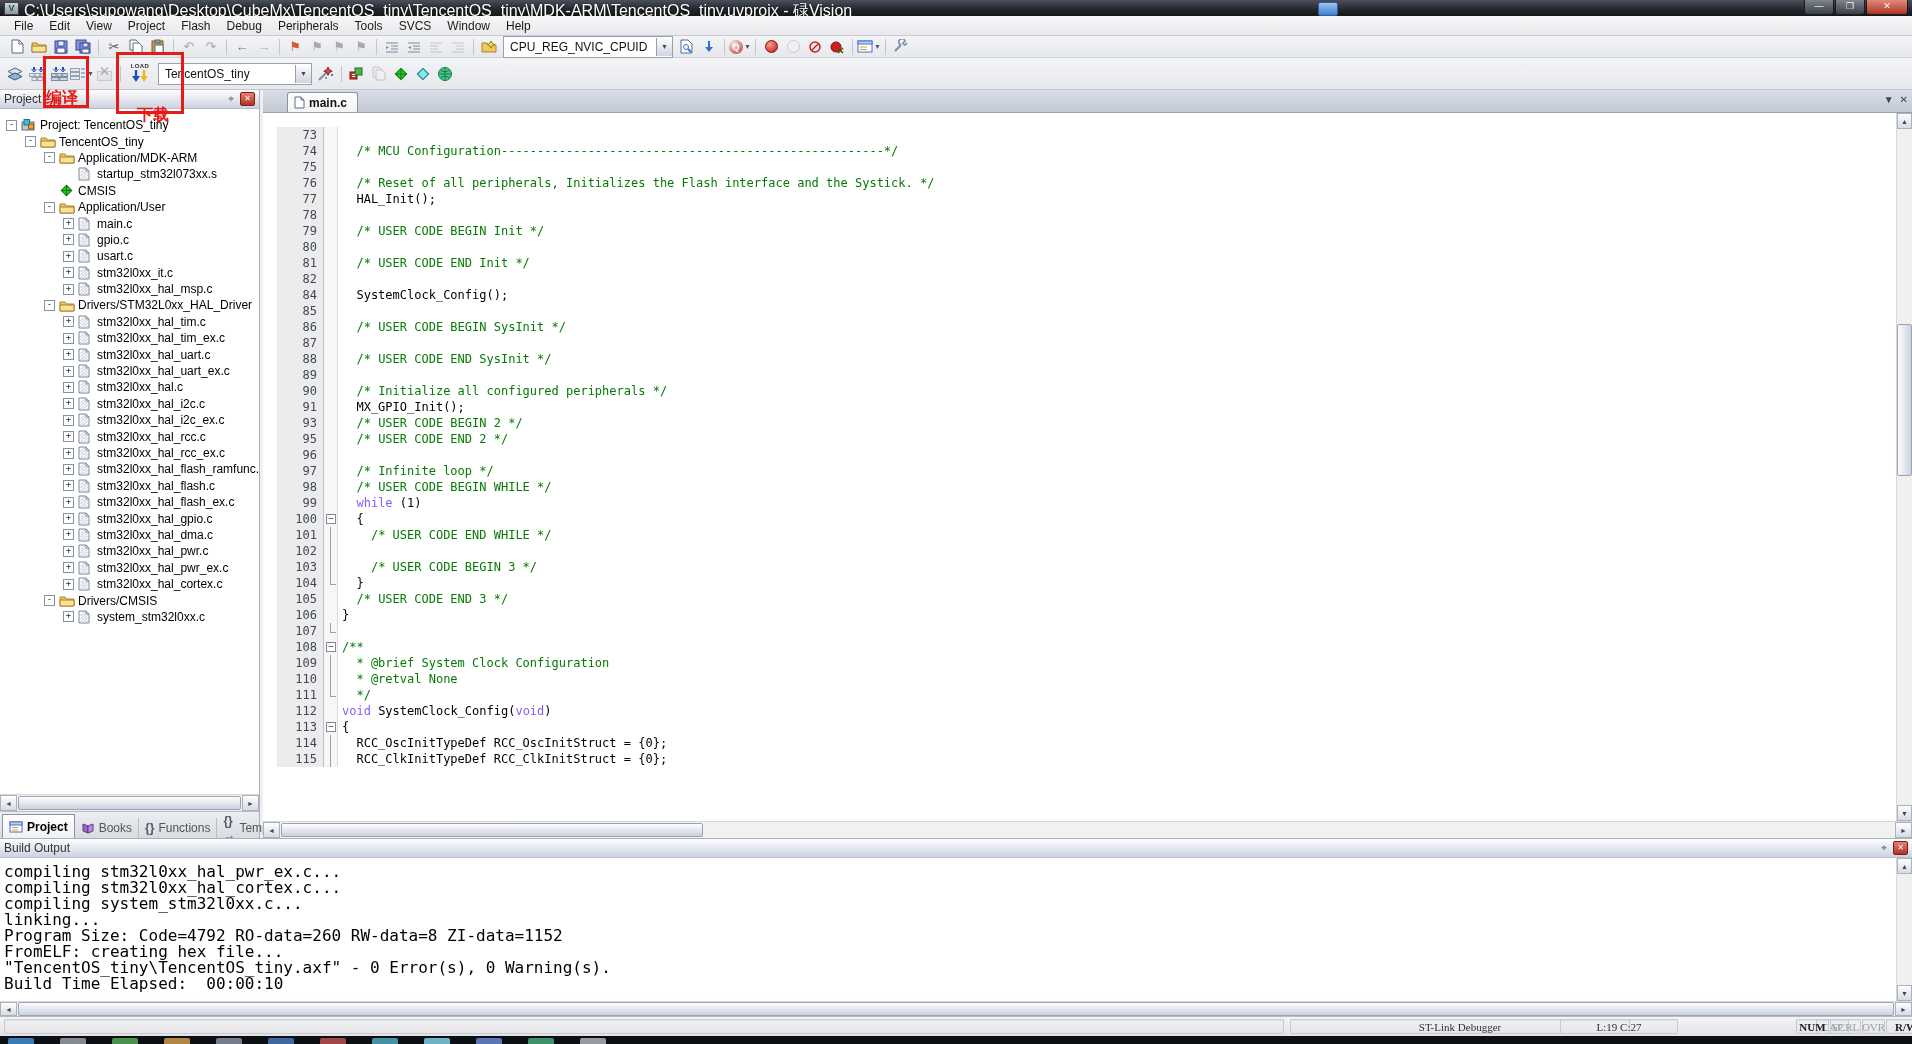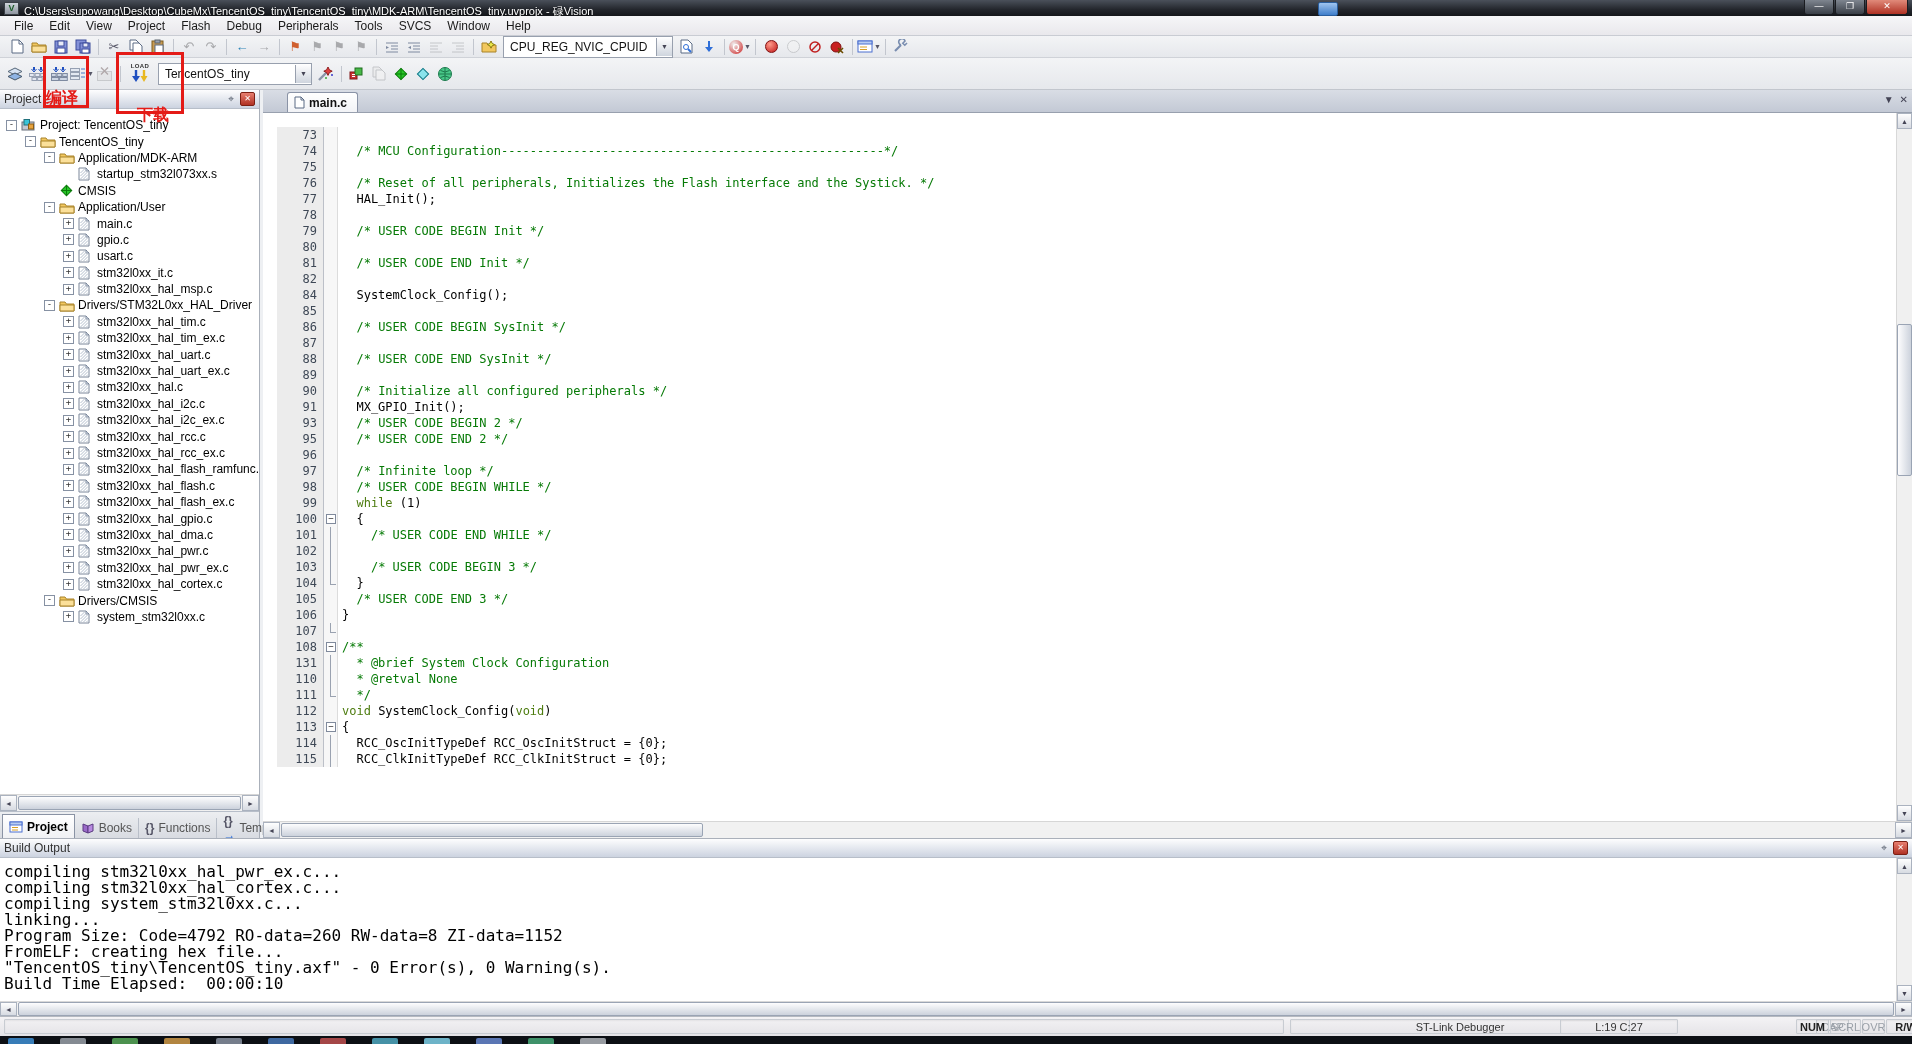--- a/index.html
+++ b/index.html
@@ -5,21 +5,21 @@
   html,body{margin:0;padding:0;background:#888;}
   #app{position:relative;width:1912px;height:1044px;background:#eef0f3;overflow:hidden;
        font-family:"Liberation Sans",sans-serif;font-size:12px;color:#111;}
 
   
   .titlebar{position:absolute;left:0;top:0;width:1912px;height:16px;
     background:linear-gradient(#4a505a,#23262c 60%,#15171b);color:#fff;
     display:flex;align-items:center;padding:0 4px;box-sizing:border-box;}
   .titlebar .appicon{width:13px;height:11px;background:linear-gradient(#cfd4dc,#8e959f);
     border:1px solid #3a3f46;color:#1c5c2a;font-size:9px;font-weight:bold;line-height:10px;text-align:center;margin-right:5px;}
-  .title-text{font-size:11px;white-space:nowrap;overflow:hidden;text-shadow:0 1px 2px #000;margin-top:7px;}
+  .title-text{font-size:16px;white-space:nowrap;overflow:hidden;text-shadow:0 1px 2px #000;margin-top:7px;}
   .titlebar-extra{position:absolute;left:1318px;top:2px;width:18px;height:12px;
     background:linear-gradient(#9fc4ef,#3f7ecb);border:1px solid #2a5e9e;border-radius:2px;}
   .winbtns{position:absolute;right:4px;top:0;display:flex;}
   .winbtn{width:28px;height:14px;border:1px solid #1a1c20;border-top:none;border-radius:0 0 3px 3px;
     background:linear-gradient(#7e858f,#3a3f47);color:#fff;font-size:9px;line-height:13px;text-align:center;margin-left:1px;}
   .winbtn.close{background:linear-gradient(#e08a7a,#b03224);width:40px;}
 
   
   .menubar{position:absolute;left:0;top:16px;width:1912px;height:20px;
     background:linear-gradient(#f6f6f8,#e9e8ec);border-bottom:1px solid #c9ccd3;
@@ -88,36 +88,36 @@
   .lno{width:40px;flex:none;text-align:right;padding-right:6px;color:#3e4856;background:#ececec;border-right:1px solid #bcc0c8;}
   .fm{width:13px;flex:none;background:#f7f7f7;border-right:1px solid #dcdcdc;position:relative;}
   .fm-s{}
   .fm-s::before{content:"−";position:absolute;left:2px;top:3px;width:8px;height:8px;border:1px solid #808a9c;
     background:#fff;font-size:9px;line-height:7px;text-align:center;font-family:"DejaVu Sans Mono",monospace;color:#333;}
   .fm-m::before{content:"";position:absolute;left:6px;top:0;width:1px;height:16px;background:#9aa2b0;}
   .fm-e::before{content:"";position:absolute;left:6px;top:0;width:5px;height:9px;border-left:1px solid #9aa2b0;border-bottom:1px solid #9aa2b0;}
   .ctext{padding-left:4px;}
   .tk-p{color:#000;}
   .tk-c{color:#067a06;}
-  .tk-k{color:#4d7c0f;font-weight:normal;}
+  .tk-k{color:#8b5cf6;font-weight:normal;}
   .vscroll{width:15px;flex:none;background:#f0f0f0;border-left:1px solid #d8d8d8;display:flex;flex-direction:column;align-items:center;}
   .vthumb{width:13px;background:linear-gradient(90deg,#fdfdfe,#ccd2dc);border:1px solid #9aa4b4;border-radius:2px;}
   .editorhs{height:16px;flex:none;background:#f1f1f1;border-top:1px solid #d6d6d6;display:flex;align-items:center;}
 
   
   .buildpanel{position:absolute;left:0;top:838px;width:1912px;height:178px;background:#fff;
     border-top:1px solid #aab0ba;display:flex;flex-direction:column;box-sizing:border-box;}
   .boutwrap{flex:1;display:flex;overflow:hidden;}
   .bout{flex:1;font-family:"DejaVu Sans Mono",monospace;font-size:16px;line-height:16px;padding:6px 0 0 4px;overflow:hidden;}
   .boline{height:16px;white-space:pre;color:#000;}
   .buildhs{height:14px;flex:none;background:#f1f1f1;border-top:1px solid #d9d9d9;display:flex;align-items:center;}
 
   
   .statusbar{position:absolute;left:0;top:1016px;width:1912px;height:20px;
-    background:linear-gradient(#f4f3f5,#e3e2e6);border-top:1px solid #b5b9c0;font-size:11px;color:#333;}
+    background:linear-gradient(#f4f3f5,#e3e2e6);border-top:1px solid #b5b9c0;font-size:11px;color:#333;font-family:Liberation Serif, serif;}
   .scell{position:absolute;top:2px;height:15px;border:1px solid #c8ccd2;border-radius:1px;
     box-shadow:inset 0 1px 2px rgba(0,0,0,.06);display:flex;align-items:center;justify-content:center;padding:0 6px;box-sizing:border-box;}
   .flag-off{color:#9aa0a8;}
   .flag-on{color:#222;font-weight:bold;}
 
   
   .taskbar{position:absolute;left:0;top:1036px;width:1912px;height:8px;background:#0c0f14;display:flex;align-items:flex-end;gap:26px;padding-left:8px;box-sizing:border-box;}
   .tb-ic{width:26px;height:6px;border-radius:2px 2px 0 0;opacity:.85;}
 
   svg{display:block;}
@@ -839,21 +839,21 @@
           <div class="cline"><span class="cmargin"></span><span class="lno">99</span><span class="fm "></span><span class="ctext"><span class="tk-p">  </span><span class="tk-k">while</span><span class="tk-p"> (1)</span></span></div>
           <div class="cline"><span class="cmargin"></span><span class="lno">100</span><span class="fm fm-s"></span><span class="ctext"><span class="tk-p">  {</span></span></div>
           <div class="cline"><span class="cmargin"></span><span class="lno">101</span><span class="fm fm-m"></span><span class="ctext"><span class="tk-p">    </span><span class="tk-c">/* USER CODE END WHILE */</span></span></div>
           <div class="cline"><span class="cmargin"></span><span class="lno">102</span><span class="fm fm-m"></span><span class="ctext"></span></div>
           <div class="cline"><span class="cmargin"></span><span class="lno">103</span><span class="fm fm-m"></span><span class="ctext"><span class="tk-p">    </span><span class="tk-c">/* USER CODE BEGIN 3 */</span></span></div>
           <div class="cline"><span class="cmargin"></span><span class="lno">104</span><span class="fm fm-e"></span><span class="ctext"><span class="tk-p">  }</span></span></div>
           <div class="cline"><span class="cmargin"></span><span class="lno">105</span><span class="fm "></span><span class="ctext"><span class="tk-p">  </span><span class="tk-c">/* USER CODE END 3 */</span></span></div>
           <div class="cline"><span class="cmargin"></span><span class="lno">106</span><span class="fm "></span><span class="ctext"><span class="tk-p">}</span></span></div>
           <div class="cline"><span class="cmargin"></span><span class="lno">107</span><span class="fm fm-e"></span><span class="ctext"></span></div>
           <div class="cline"><span class="cmargin"></span><span class="lno">108</span><span class="fm fm-s"></span><span class="ctext"><span class="tk-c">/**</span></span></div>
-          <div class="cline"><span class="cmargin"></span><span class="lno">131</span><span class="fm fm-m"></span><span class="ctext"><span class="tk-c">  * @brief System Clock Configuration</span></span></div>
+          <div class="cline"><span class="cmargin"></span><span class="lno">109</span><span class="fm fm-m"></span><span class="ctext"><span class="tk-c">  * @brief System Clock Configuration</span></span></div>
           <div class="cline"><span class="cmargin"></span><span class="lno">110</span><span class="fm fm-m"></span><span class="ctext"><span class="tk-c">  * @retval None</span></span></div>
           <div class="cline"><span class="cmargin"></span><span class="lno">111</span><span class="fm fm-e"></span><span class="ctext"><span class="tk-c">  */</span></span></div>
           <div class="cline"><span class="cmargin"></span><span class="lno">112</span><span class="fm "></span><span class="ctext"><span class="tk-k">void</span><span class="tk-p"> SystemClock_Config(</span><span class="tk-k">void</span><span class="tk-p">)</span></span></div>
           <div class="cline"><span class="cmargin"></span><span class="lno">113</span><span class="fm fm-s"></span><span class="ctext"><span class="tk-p">{</span></span></div>
           <div class="cline"><span class="cmargin"></span><span class="lno">114</span><span class="fm fm-m"></span><span class="ctext"><span class="tk-p">  RCC_OscInitTypeDef RCC_OscInitStruct = {0};</span></span></div>
           <div class="cline"><span class="cmargin"></span><span class="lno">115</span><span class="fm fm-m"></span><span class="ctext"><span class="tk-p">  RCC_ClkInitTypeDef RCC_ClkInitStruct = {0};</span></span></div>
         </div>
       <div class="vscroll">
         <span class="sbarrow" style="width:13px">▲</span>
         <span style="height:195px"></span>

